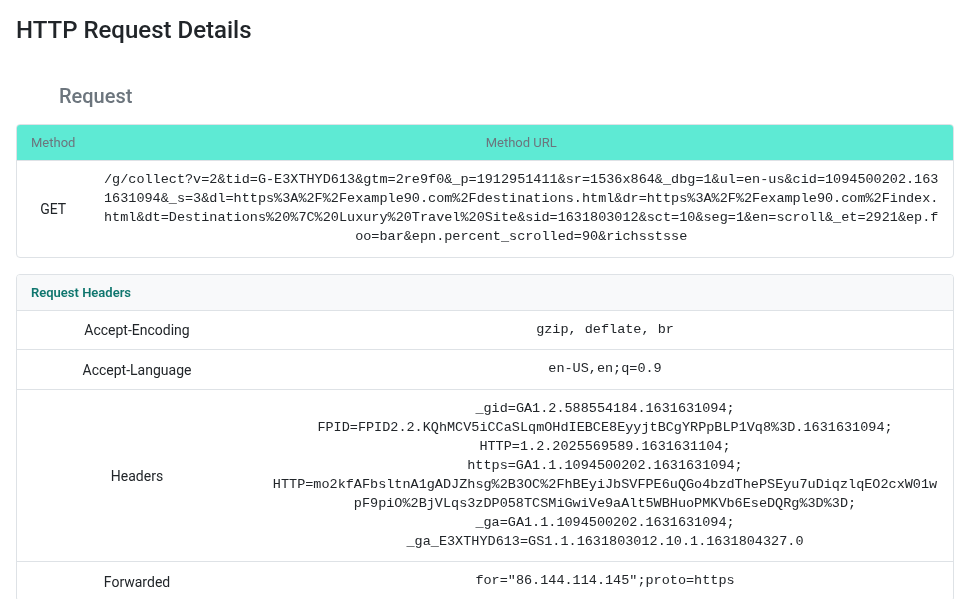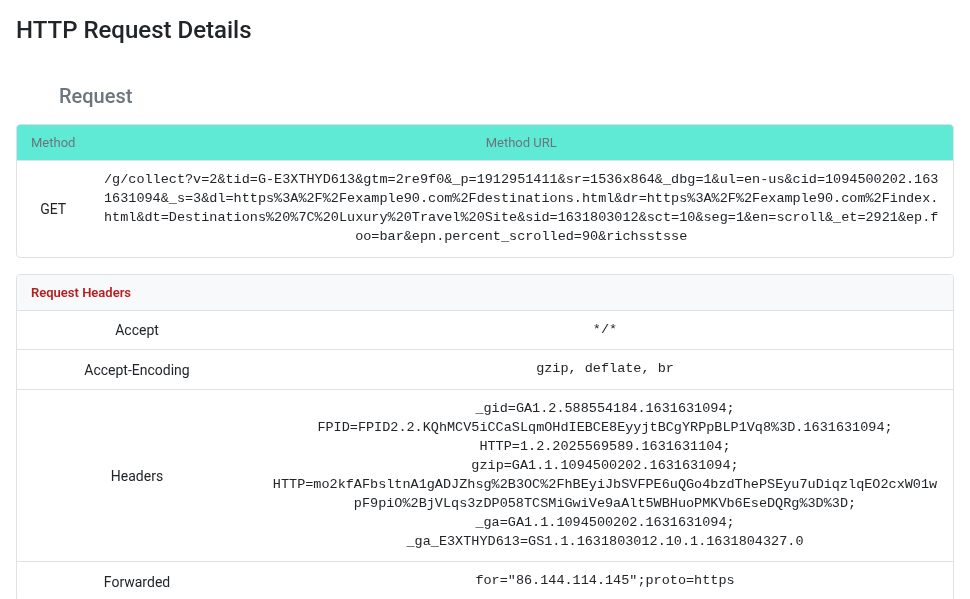--- a/index.html
+++ b/index.html
@@ -61,21 +61,21 @@
     color: #212529;
   }
   .mono .line { display: block; }
   .method-col { width: 70px; }
   .header-name-col { width: 240px; }
   .single-header th {
     padding: 10px 14px;
     text-align: left;
     font-size: 13px;
     font-weight: 600;
-    color: #b91c1c;
+    color: #0f766e;
     background: #f8f9fa;
     border-bottom: 1px solid #dee2e6;
   }
 </style>
 </head>
 <body>
 
 <h1 class="page-title">HTTP Request Details</h1>
 
 <h2 class="section-title">Request</h2>
@@ -98,35 +98,35 @@
 </div>
 
 <div class="panel">
   <table>
     <thead>
       <tr class="single-header">
         <th colspan="2">Request Headers</th>
       </tr>
     </thead>
     <tbody id="headers-body">
-    <tr>
-          <td class="header-name-col">Accept</td>
-          <td class="mono">*/*</td>
-        </tr>
         <tr>
           <td class="header-name-col">Accept-Encoding</td>
           <td class="mono">gzip, deflate, br</td>
+        </tr>
+        <tr>
+          <td class="header-name-col">Accept-Language</td>
+          <td class="mono">en-US,en;q=0.9</td>
         </tr>
         <tr>
           <td class="header-name-col">Headers</td>
           <td class="mono">
             <span class="line">_gid=GA1.2.588554184.1631631094;</span>
             <span class="line">FPID=FPID2.2.KQhMCV5iCCaSLqmOHdIEBCE8EyyjtBCgYRPpBLP1Vq8%3D.1631631094;</span>
             <span class="line">HTTP=1.2.2025569589.1631631104;</span>
-            <span class="line">gzip=GA1.1.1094500202.1631631094;</span>
+            <span class="line">https=GA1.1.1094500202.1631631094;</span>
             <span class="line">HTTP=mo2kfAFbsltnA1gADJZhsg%2B3OC%2FhBEyiJbSVFPE6uQGo4bzdThePSEyu7uDiqzlqEO2cxW01wpF9piO%2BjVLqs3zDP058TCSMiGwiVe9aAlt5WBHuoPMKVb6EseDQRg%3D%3D;</span>
             <span class="line">_ga=GA1.1.1094500202.1631631094;</span>
             <span class="line">_ga_E3XTHYD613=GS1.1.1631803012.10.1.1631804327.0</span>
           </td>
         </tr>
         <tr>
           <td class="header-name-col">Forwarded</td>
           <td class="mono">for="86.144.114.145";proto=https</td>
         </tr>
       </tbody>

